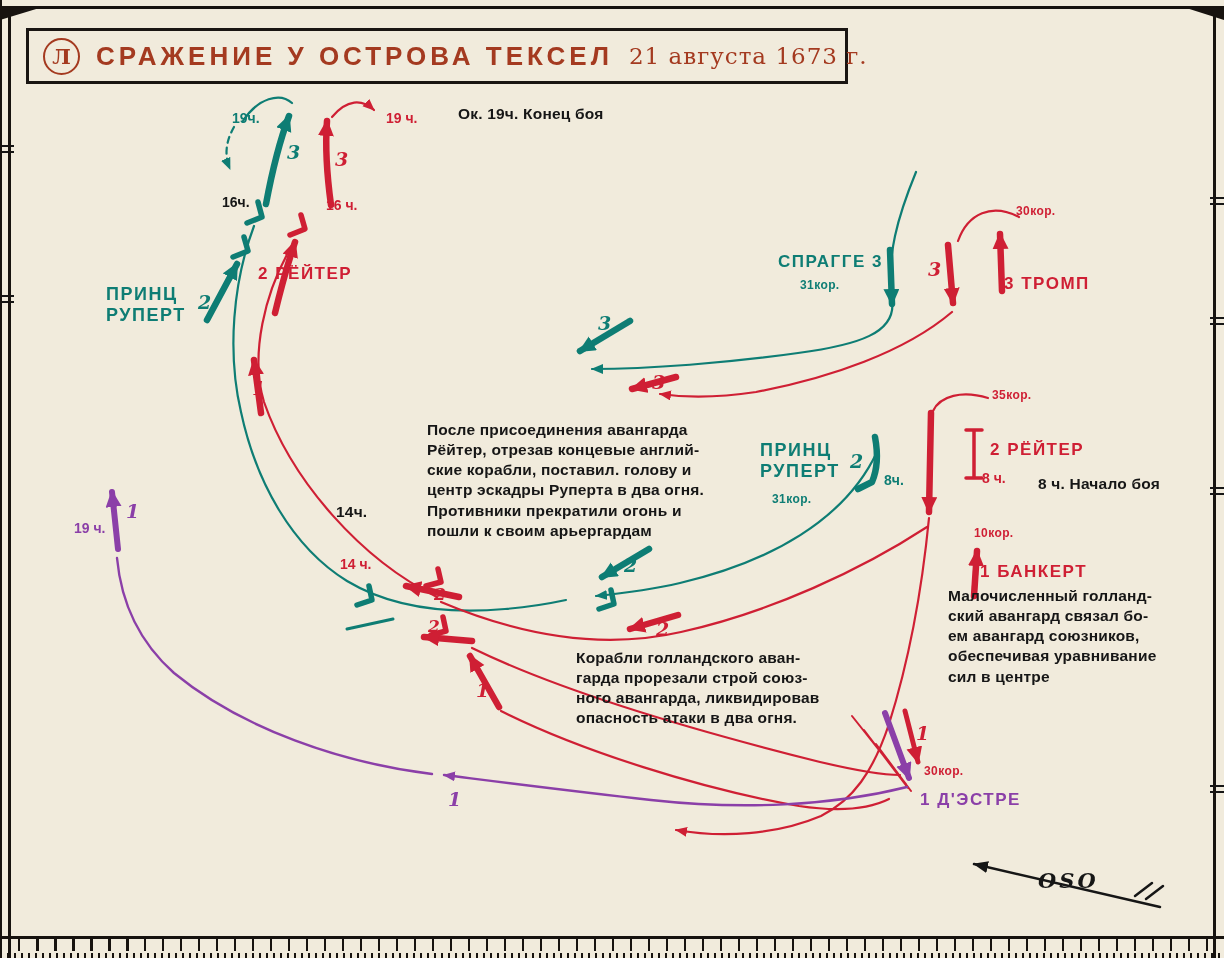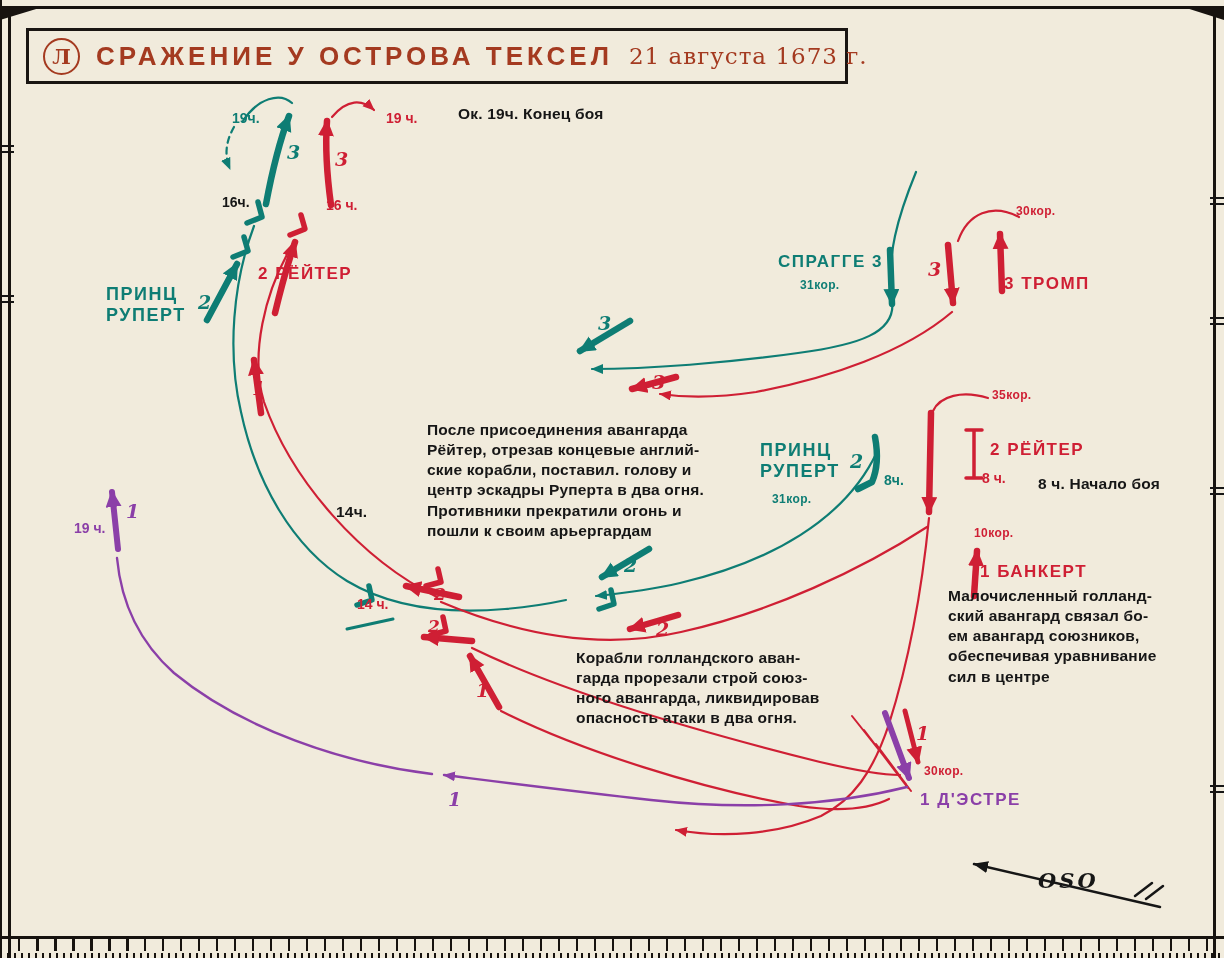--- a/index.html
+++ b/index.html
@@ -187,21 +187,21 @@
 
   <div class="lbl red ships" style="left:974px;top:526px;">10кор.</div>
   <div class="lbl red sq" style="left:980px;top:562px;">1 БАНКЕРТ</div>
   <div class="lbl note" style="left:948px;top:586px;">Малочисленный голланд-
 ский авангард связал бо-
 ем  авангард  союзников,
 обеспечивая уравнивание
 сил в центре</div>
 
   <div class="lbl teal num" style="left:624px;top:554px;">2</div>
-  <div class="lbl red time" style="left:357px;top:556px;margin-top:40px;">14 ч.</div>
+  <div class="lbl red time" style="left:340px;top:556px;">14 ч.</div>
   <div class="lbl red num" style="left:434px;top:584px;font-size:17px;">2</div>
   <div class="lbl red num" style="left:428px;top:616px;font-size:17px;">2</div>
   <div class="lbl red num" style="left:656px;top:618px;">2</div>
   <div class="lbl red num" style="left:476px;top:679px;">1</div>
 
   <div class="lbl note" style="left:576px;top:648px;">Корабли  голландского  аван-
 гарда прорезали строй союз-
 ного авангарда, ликвидировав
 опасность атаки в два огня.</div>
 

